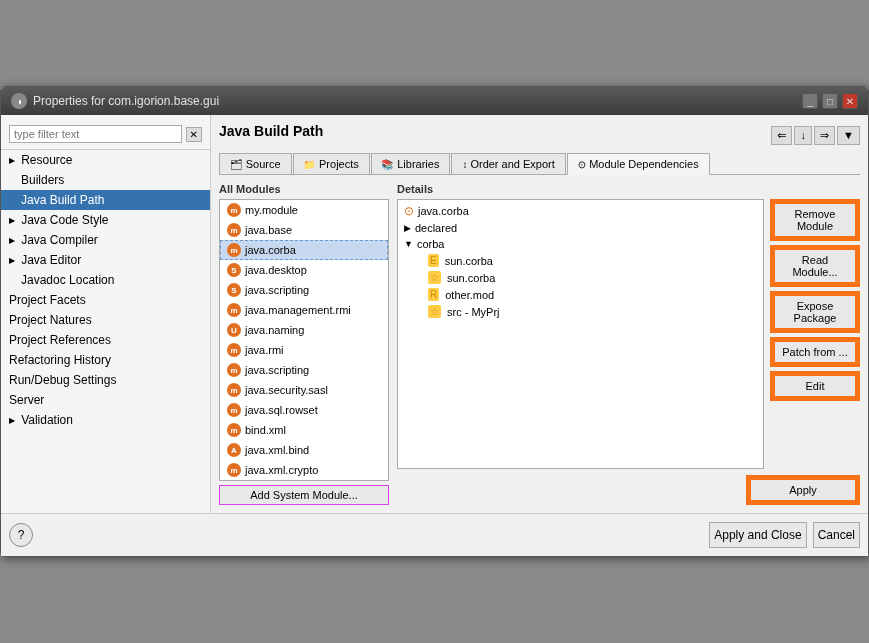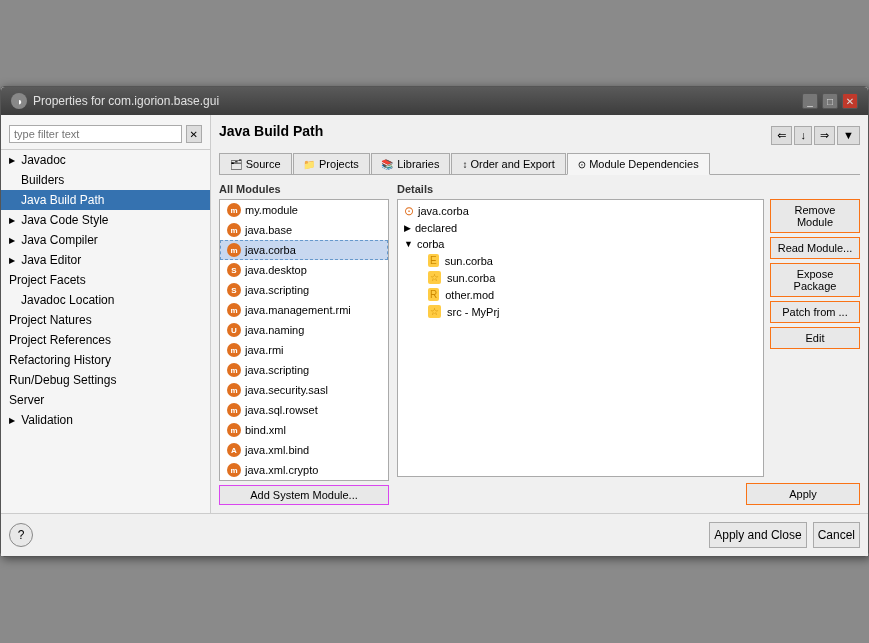--- a/index.html
+++ b/index.html
@@ -76,20 +76,21 @@
       background: #f5f5f5;
       border-right: 1px solid #ccc;
       padding: 4px 0;
       display: flex;
       flex-direction: column;
     }
     .sidebar-filter {
       padding: 6px 8px;
       border-bottom: 1px solid #ccc;
       display: flex;
+      align-items: center;
       gap: 4px;
     }
     .sidebar-filter input {
       flex: 1;
       border: 1px solid #aaa;
       padding: 2px 4px;
       font-size: 11px;
       background: #fff;
       color: #999;
     }
@@ -229,21 +230,21 @@
     
     .side-buttons {
       display: flex;
       flex-direction: column;
       gap: 4px;
       width: 90px;
     }
     .side-btn {
       padding: 4px 6px;
       background: #e8e8e8;
-      border: 1px solid #f97316;
+      border: 5px solid #f97316;
       cursor: pointer;
       font-size: 11px;
       text-align: center;
     }
     
     .bottom-bar {
       border-top: 1px solid #ccc;
       padding: 8px;
       display: flex;
       justify-content: space-between;
@@ -306,21 +307,21 @@
 
     <div class="sidebar">
       <div class="sidebar-filter">
         <input type="text" style="color: rgb(153, 153, 153);" placeholder="type filter text">
         <button class="clear-btn">✕</button>
       </div>
       <div class="sidebar-items">
 
         <div class="sidebar-item">
           <span class="triangle">▶</span>
-          <span>Javadoc</span>
+          <span>Resource</span>
         </div>
 
         <div class="sidebar-item indent1">
           <span>Builders</span>
         </div>
 
         <div class="sidebar-item indent1 selected">
           <span>Java Build Path</span>
         </div>
 
@@ -332,26 +333,26 @@
         <div class="sidebar-item">
           <span class="triangle">▶</span>
           <span>Java Compiler</span>
         </div>
 
         <div class="sidebar-item">
           <span class="triangle">▶</span>
           <span>Java Editor</span>
         </div>
 
-        <div class="sidebar-item">
-          <span>Project Facets</span>
-        </div>
-
         <div class="sidebar-item indent1">
           <span>Javadoc Location</span>
+        </div>
+
+        <div class="sidebar-item">
+          <span>Project Facets</span>
         </div>
 
         <div class="sidebar-item">
           <span>Project Natures</span>
         </div>
 
         <div class="sidebar-item">
           <span>Project References</span>
         </div>
 

